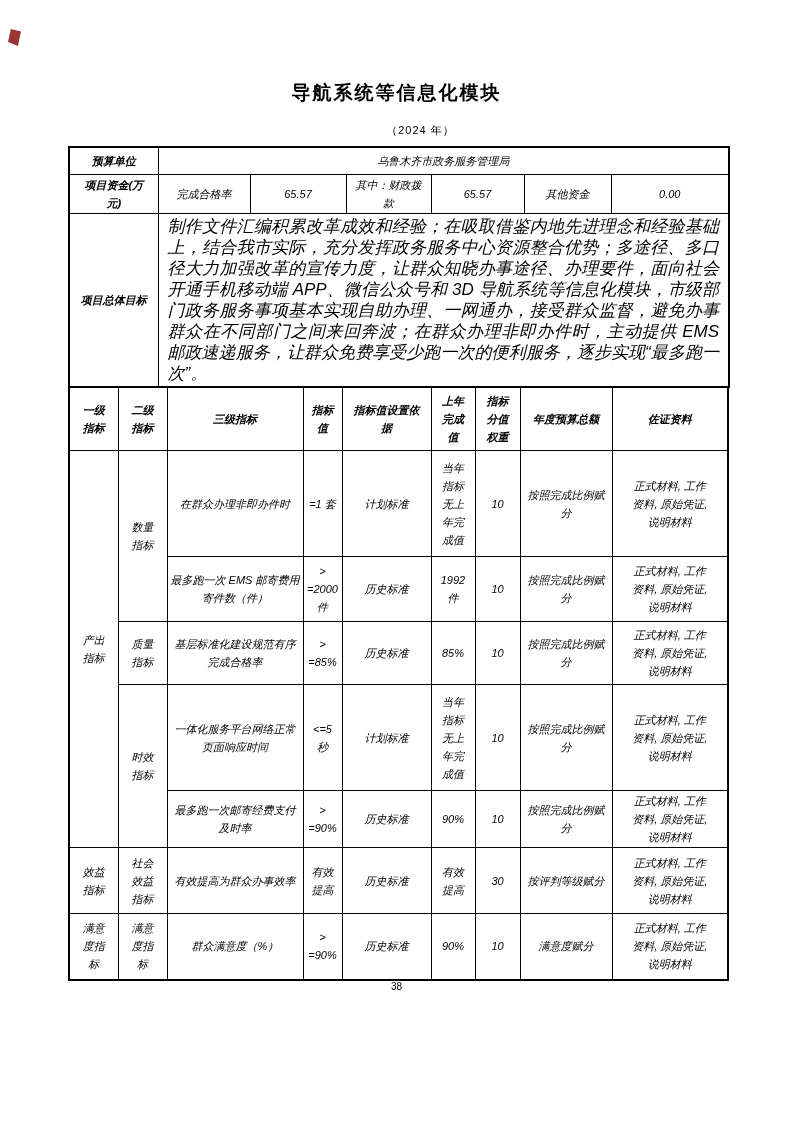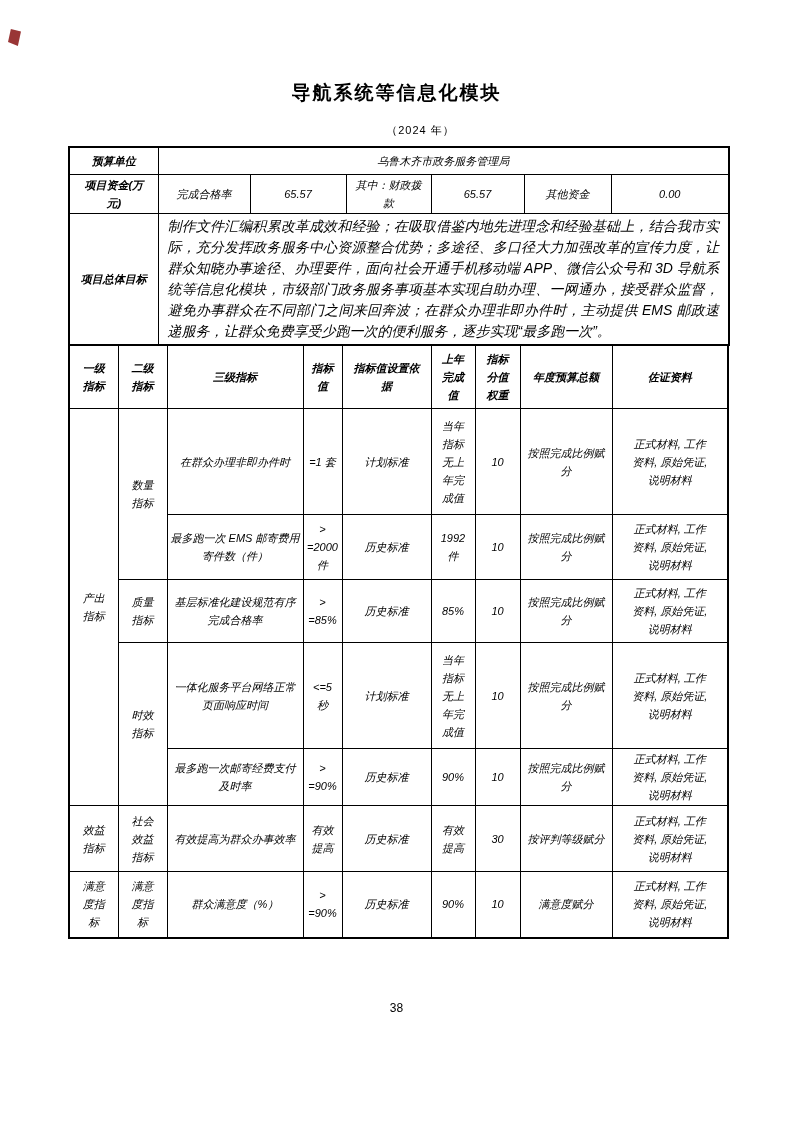--- a/index.html
+++ b/index.html
@@ -47,28 +47,27 @@
     font-weight: normal;
     line-height: 18px;
     padding: 1px 3px;
     white-space: pre-line;
     overflow: hidden;
   }
   .b { font-weight: bold; }
   td.goal-text {
     white-space: normal;
     text-align: justify;
-    font-size: 14px;
+    font-size: 17px;
     line-height: 21px;
     padding: 2px 9px;
   }
   .page-number {
-    margin-top: 62px;
-    text-align: center;
-    font-size: 12px;
+    text-align: center;
+    font-size: 10px;
   }
 </style>
 </head>
 <body>
 
 <div class="corner-mark"></div>
 
 <h1 class="title">导航系统等信息化模块</h1>
 <div class="subtitle">（2024 年）</div>
 

